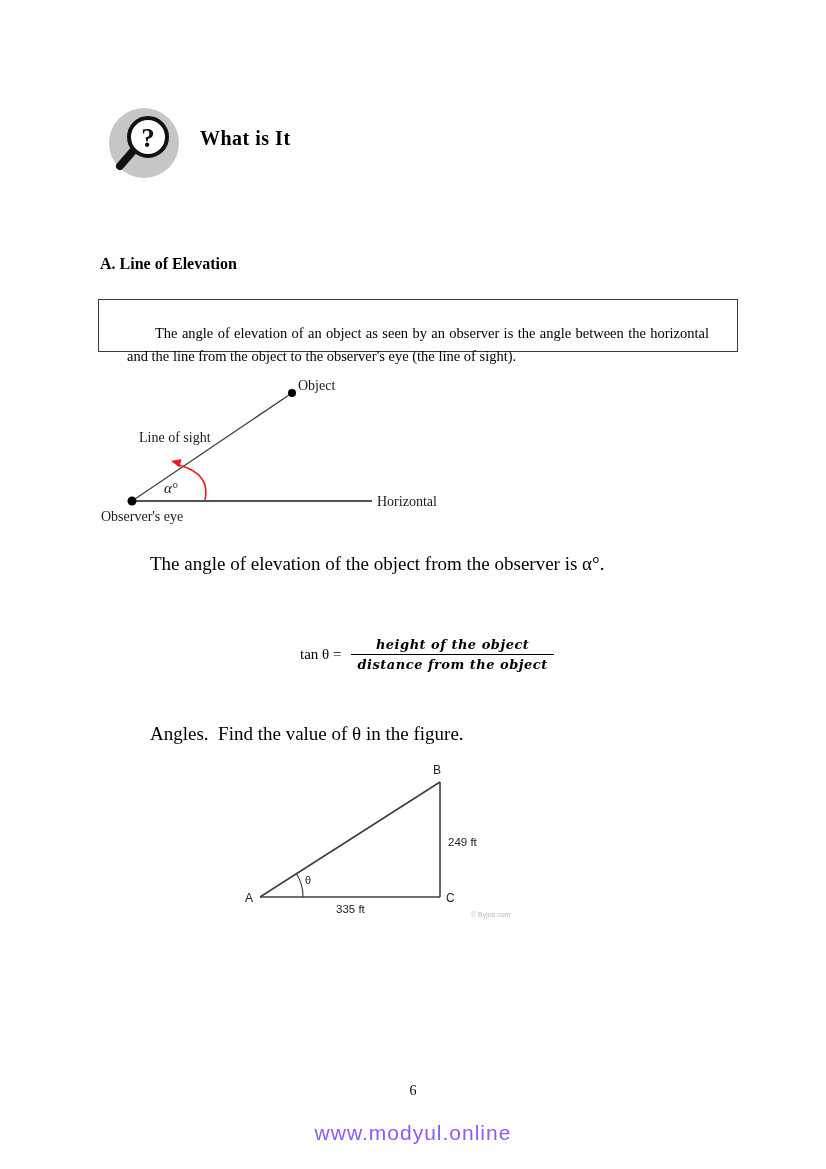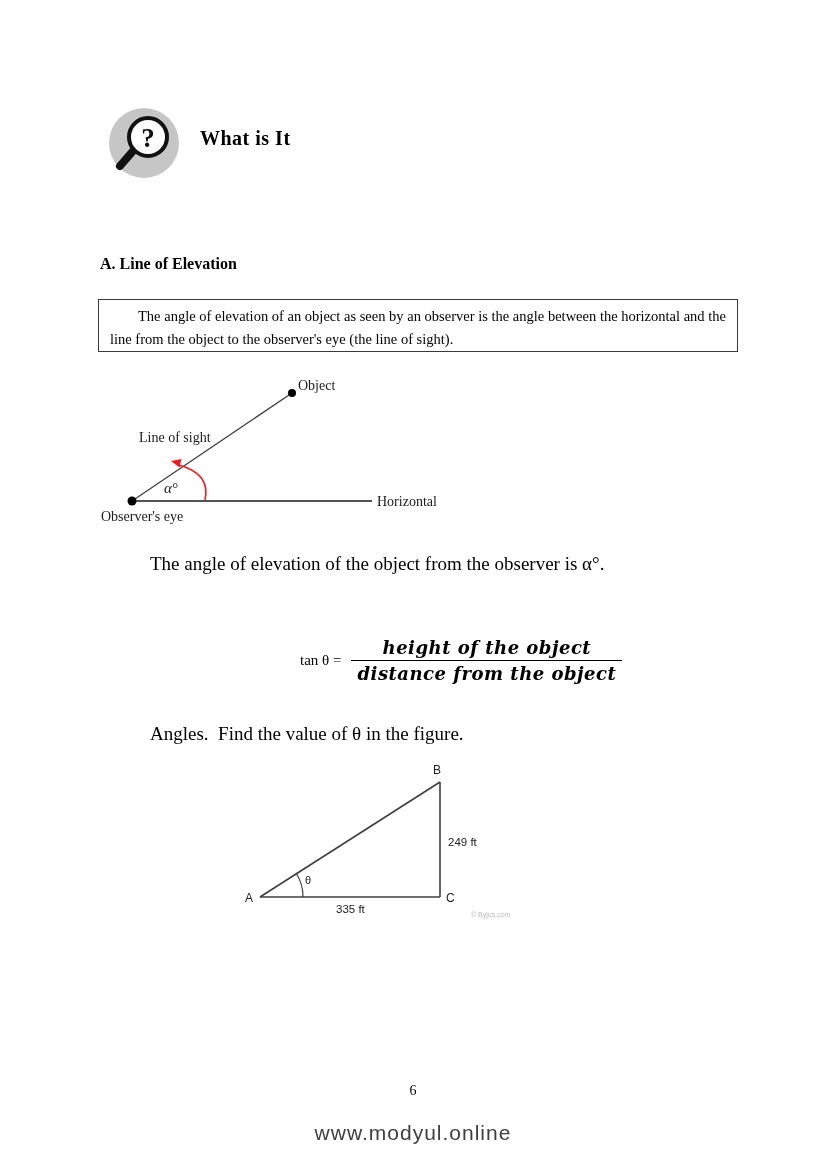--- a/index.html
+++ b/index.html
@@ -23,37 +23,37 @@
   .h-section{
     font-size:16px;font-weight:bold;
     font-family:"Liberation Serif", serif;
   }
   .def-box{
     left:98px;top:299px;width:616px;height:40px;
     border:1px solid #3a3a3a;
     padding:5px 11px 6px 11px;
   }
   .def-box p{
-    margin:0;font-size:14.5px;line-height:22.5px;
+    margin:17px;font-size:14.5px;line-height:22.5px;
     text-align:justify;text-indent:28px;
   }
   .body-text{font-size:19px;line-height:20px;}
   .prewrap{white-space:pre-wrap;}
   .formula{
     left:300px;top:637px;
     display:flex;align-items:center;gap:10px;
     font-size:15px;
   }
   .formula .lhs{font-family:"Liberation Serif", serif;}
   .frac{display:inline-block;text-align:center;vertical-align:middle;}
   .frac .num,.frac .den{
     display:block;
     font-family:"DejaVu Serif", serif;
     font-style:italic;font-weight:bold;
-    font-size:18px;letter-spacing:.5px;
+    font-size:13px;letter-spacing:.5px;
     padding:0 6px;
   }
   .frac .num{border-bottom:1.4px solid #000;padding-bottom:2px;}
   .frac .den{padding-top:2px;}
   .diagram-text{
     font-family:"Liberation Serif", serif;
     font-size:14px;fill:#1a1a1a;
   }
   .tri-text{
     font-family:"Liberation Sans", sans-serif;
@@ -63,21 +63,21 @@
     font-family:"Liberation Sans", sans-serif;
     font-size:7px;fill:#b9b9b9;
   }
   .page-number{
     left:0;top:1083px;width:826px;text-align:center;
     font-size:14px;
   }
   .site-watermark{
     left:0;top:1121px;width:826px;text-align:center;
     font-family:"Liberation Sans", sans-serif;
-    font-size:21px;color:#404040;letter-spacing:1px;
+    font-size:21px;color:#8b5cf6;letter-spacing:1px;
   }
 </style>
 </head>
 <body>
 
 <div class="page">
 
   <svg class="abs" style="left:107px;top:106px;" width="74" height="74" viewBox="0 0 74 74">
     <circle cx="37" cy="37" r="35" fill="#c6c6c6"></circle>
     <line x1="26" y1="45" x2="13" y2="60" stroke="#111" stroke-width="8" stroke-linecap="round"></line>

